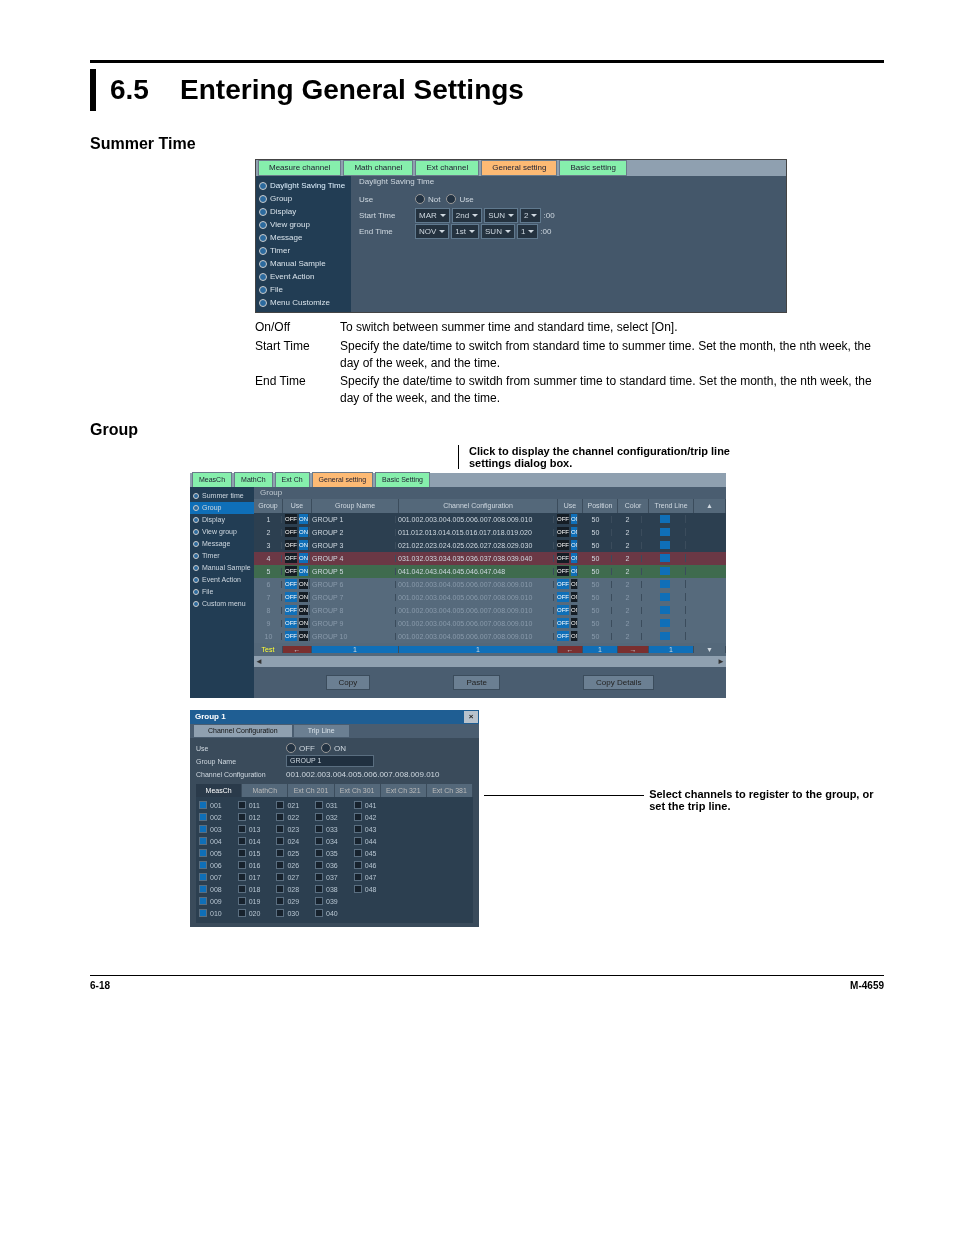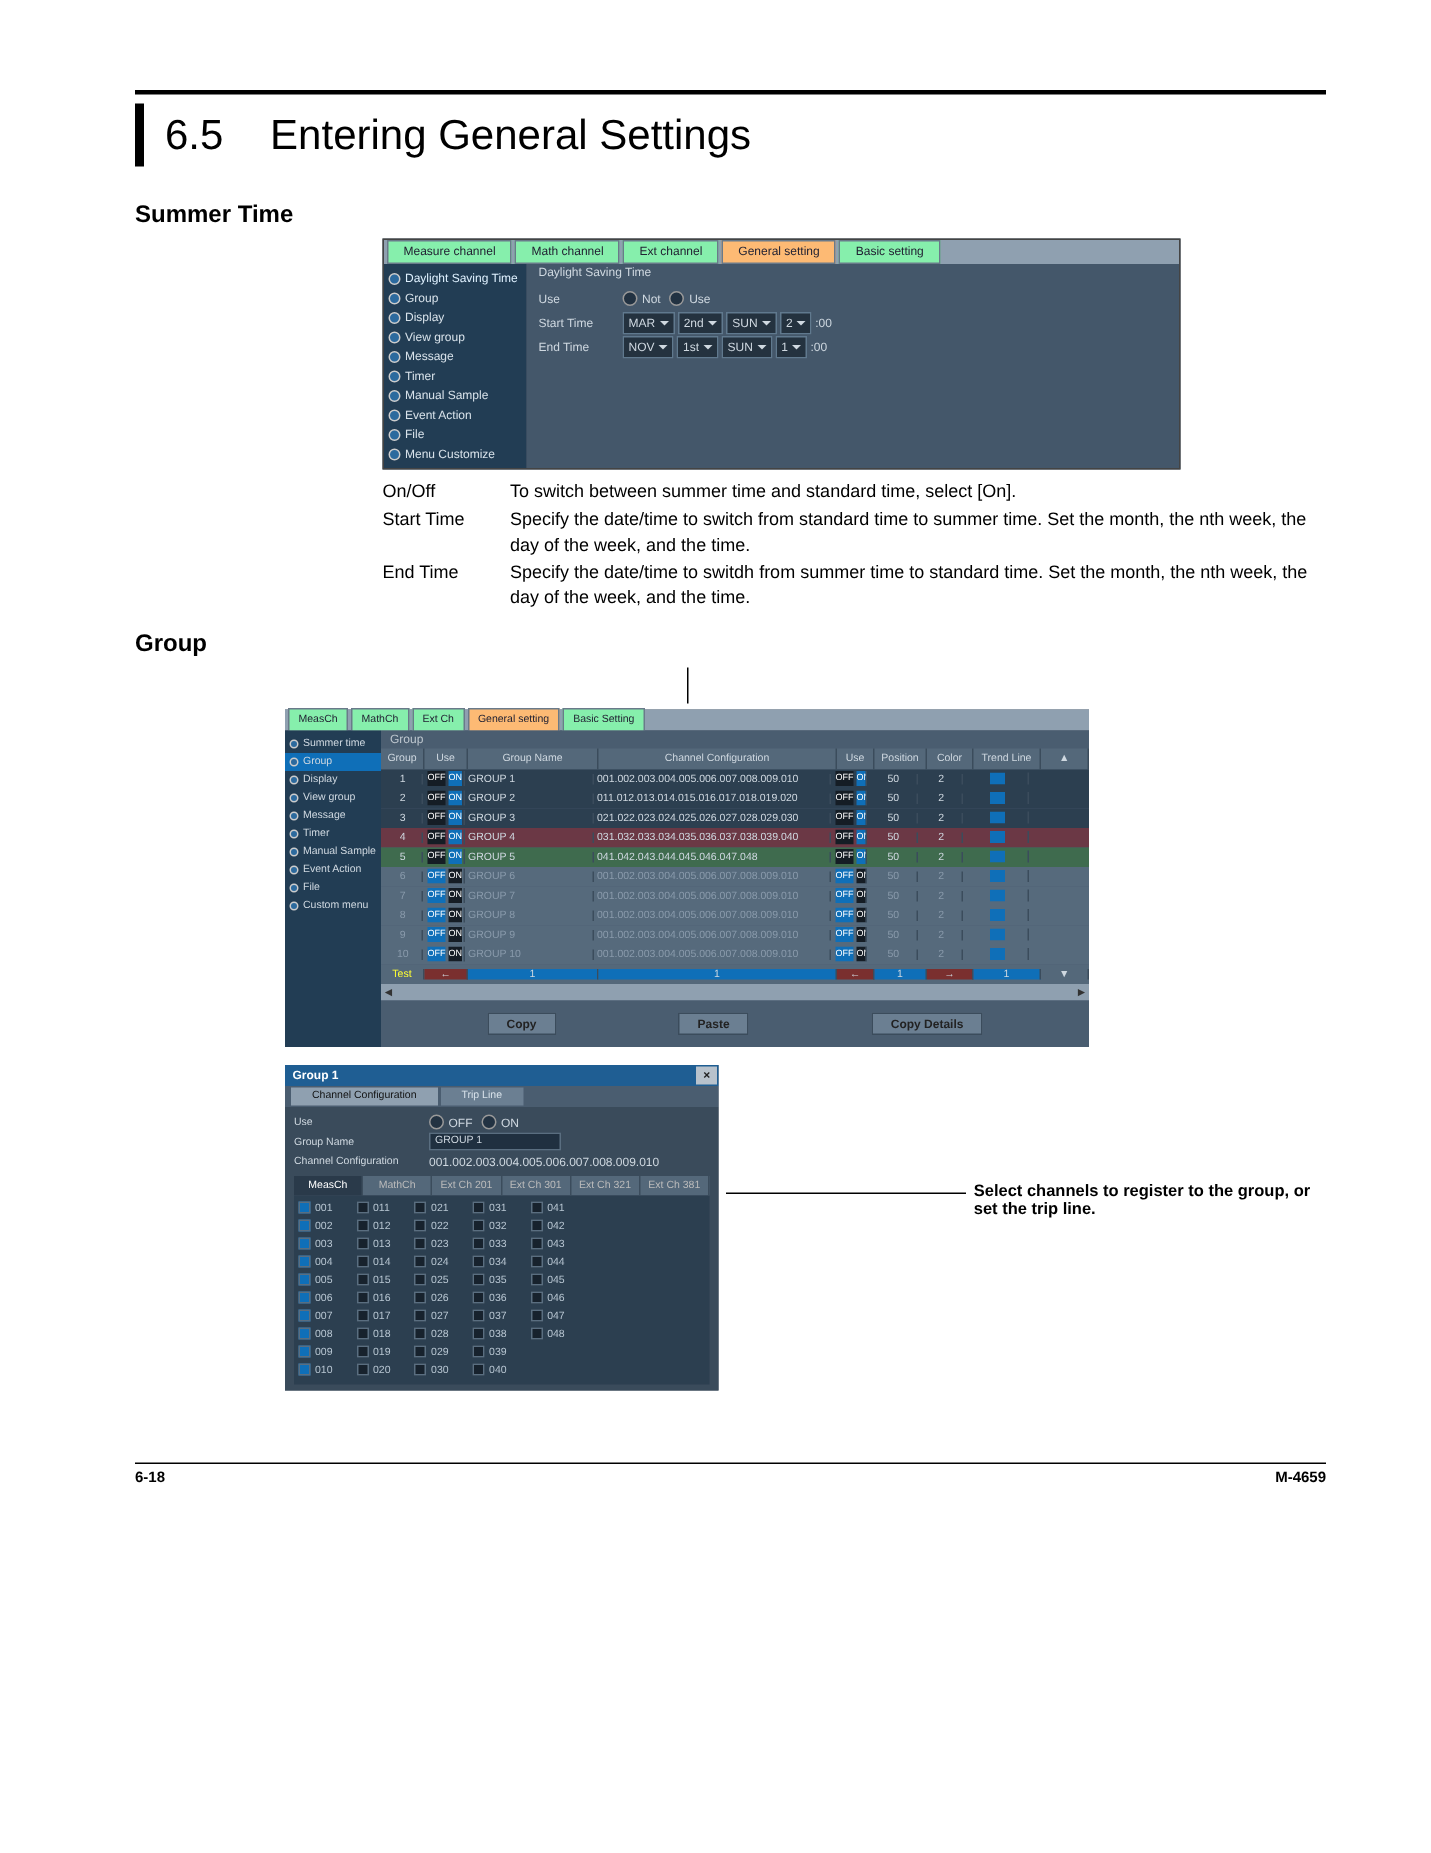--- a/index.html
+++ b/index.html
@@ -26,21 +26,21 @@
     margin-bottom: 24px;
   }
   .title-bar {
     width: 6px;
     height: 42px;
     background: #000;
     margin-right: 14px;
   }
   .title-text {
     font-size: 28px;
-    font-weight: normal;
+    font-weight: bold;
   }
   .section-heading {
     font-size: 16px;
     font-weight: bold;
     margin: 14px 0 6px 0;
   }
   .indent-block {
     margin-left: 165px;
   }
   .shot-box {
@@ -295,21 +295,20 @@
     justify-content: space-around;
     padding: 8px 30px;
     background: #4a5d70;
   }
   .gray-btn {
     background: #6b7f92;
     color: #222;
     font-size: 8px;
     padding: 2px 12px;
     border: 1px solid #3b4c5c;
-    font-weight: bold;
   }
 
   
   .dialog {
     width: 380px;
     margin-top: 12px;
     background: #3a4b5b;
     font-size: 8px;
     color: #cfd8e0;
   }
@@ -593,20 +592,21 @@
       <div class="def-desc">Specify the date/time to switdh from summer time to standard time. Set the month, the nth week, the day of the week, and the time.</div>
     </div>
   </div>
 
   <div class="section-heading">Group</div>
 
   <div class="callout-line">
     <div style="position:relative;">
       <div class="callout-rule"></div>
     </div>
+    <div class="callout-text">Click to display the channel configuration/trip line settings dialog box.</div>
   </div>
 
   <div class="fig2-wrap">
     <div class="group-grid">
       <div class="gg-tabs">
         <div class="tab" style="font-size:7px;padding:0 6px">MeasCh</div>
         <div class="tab" style="font-size:7px;padding:0 6px">MathCh</div>
         <div class="tab" style="font-size:7px;padding:0 6px">Ext Ch</div>
         <div class="tab selected" style="font-size:7px;padding:0 6px">General setting</div>
         <div class="tab" style="font-size:7px;padding:0 6px">Basic Setting</div>

